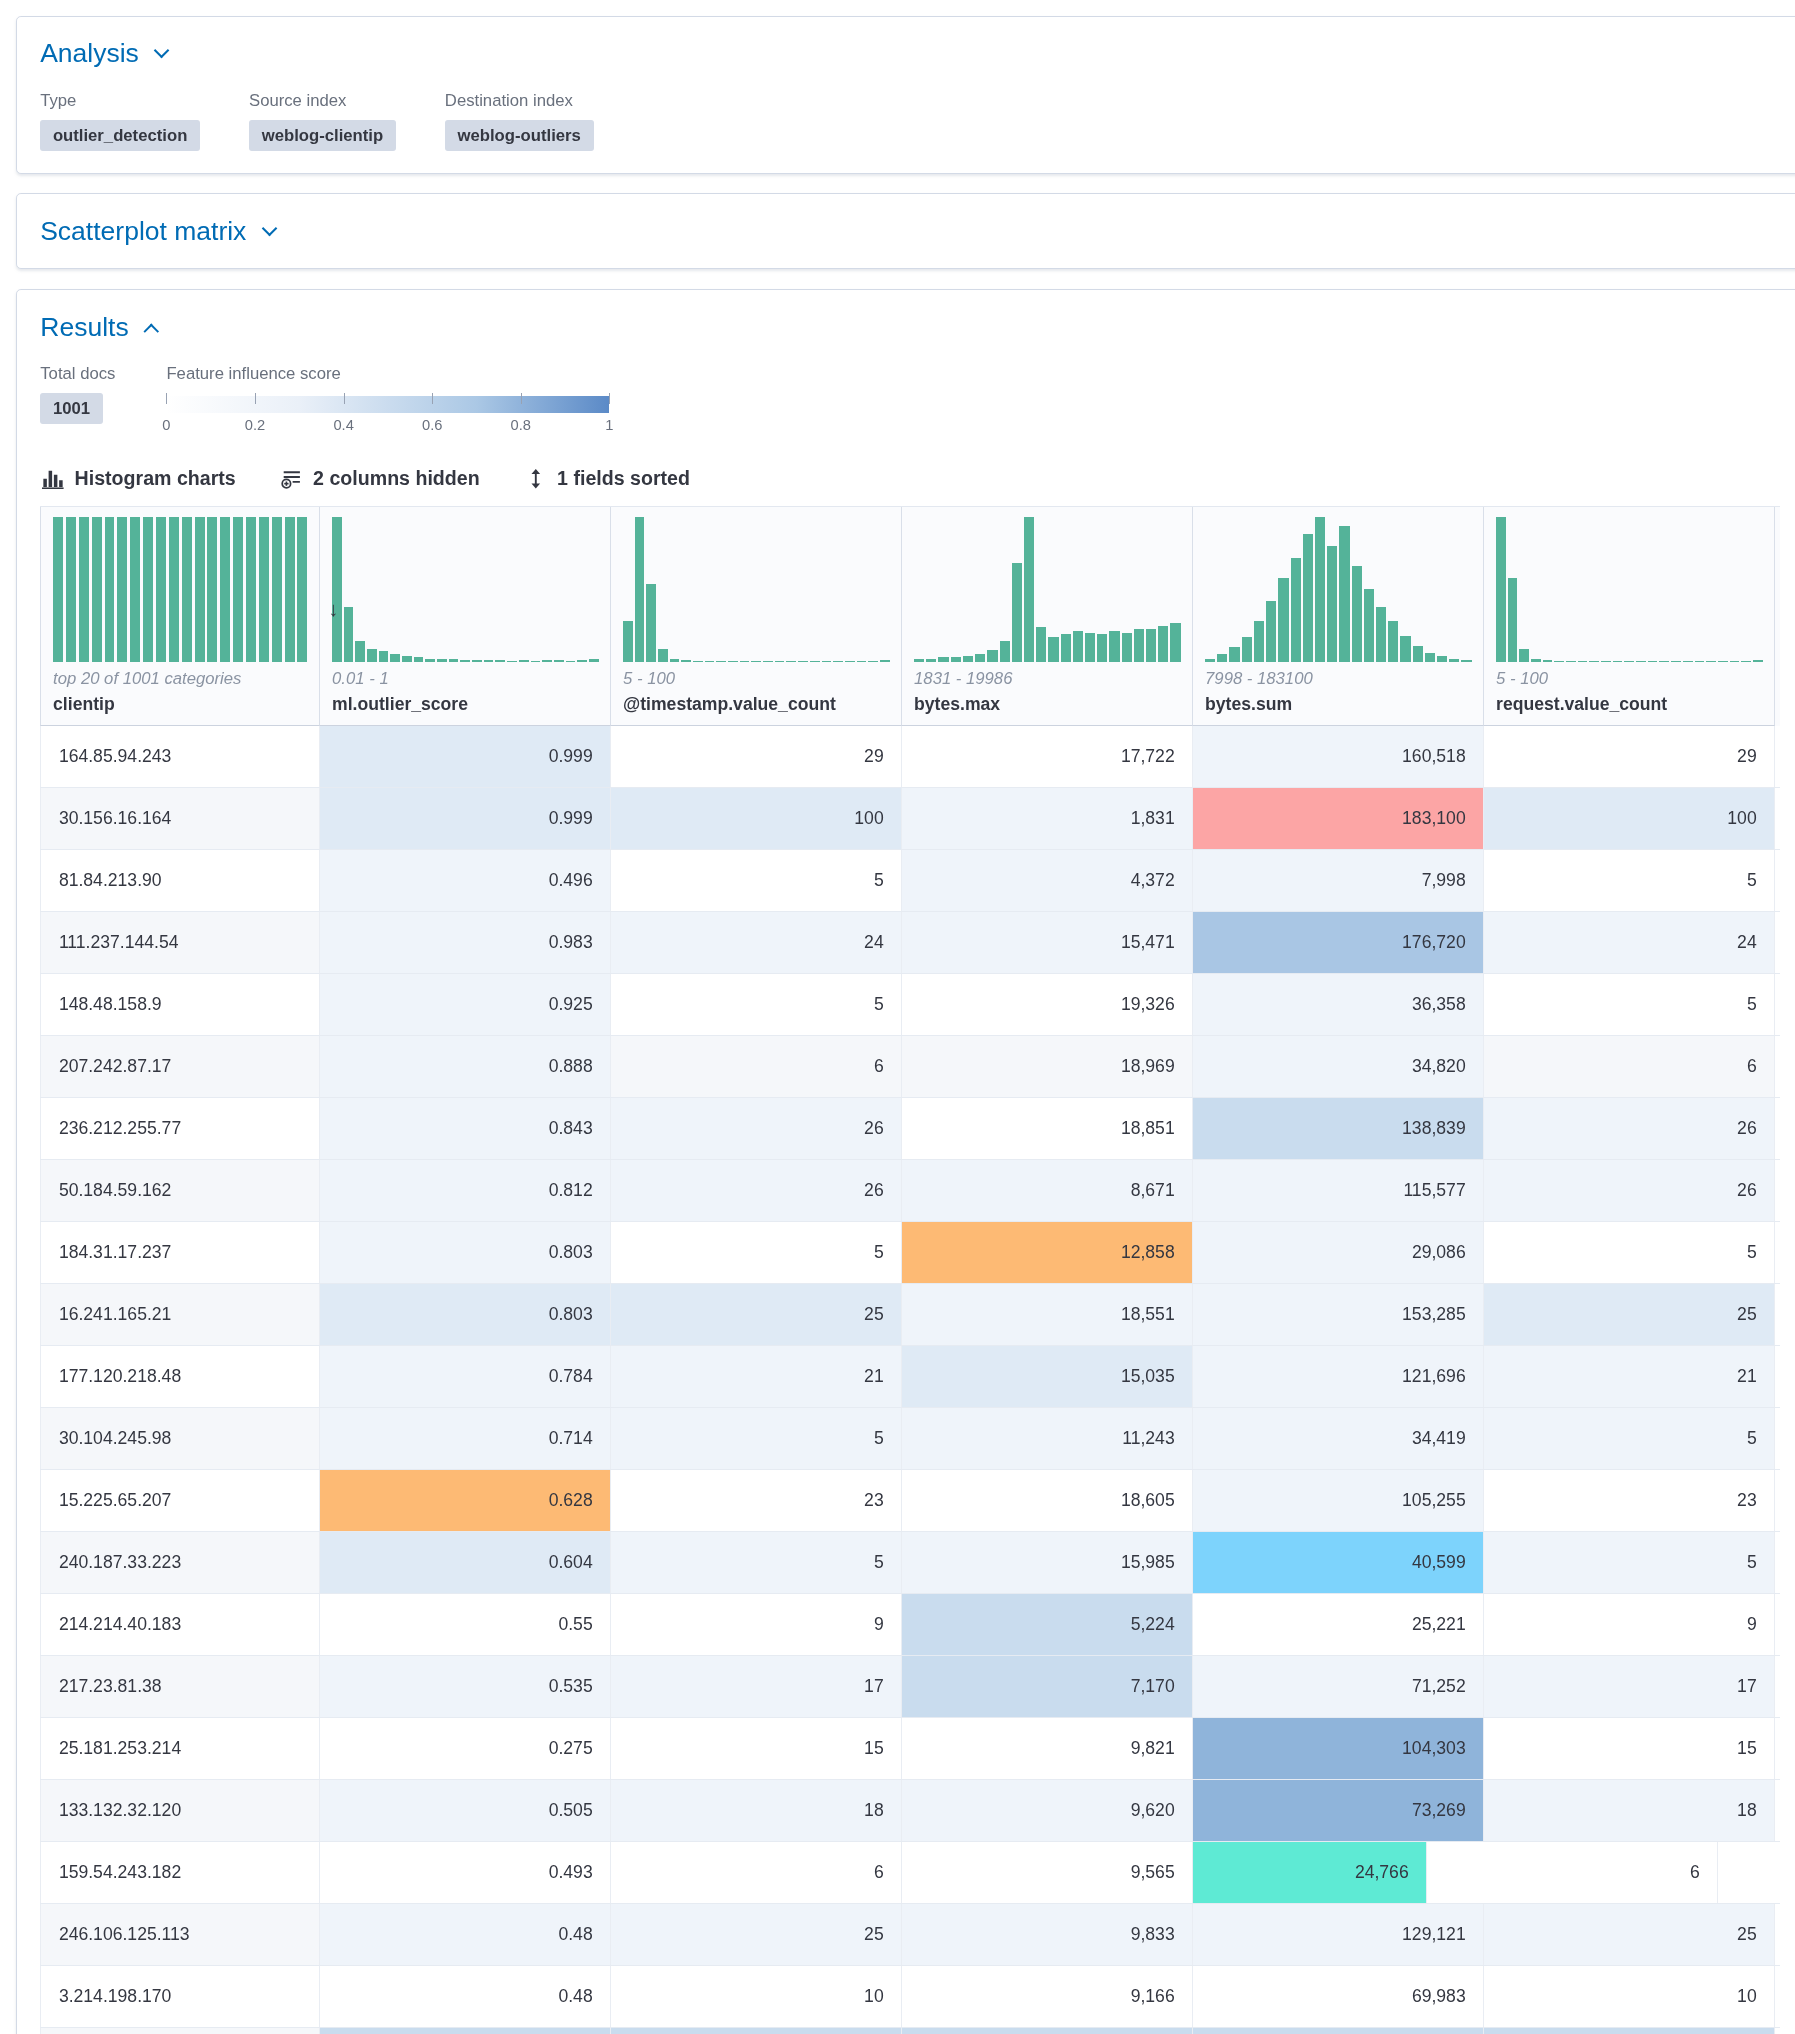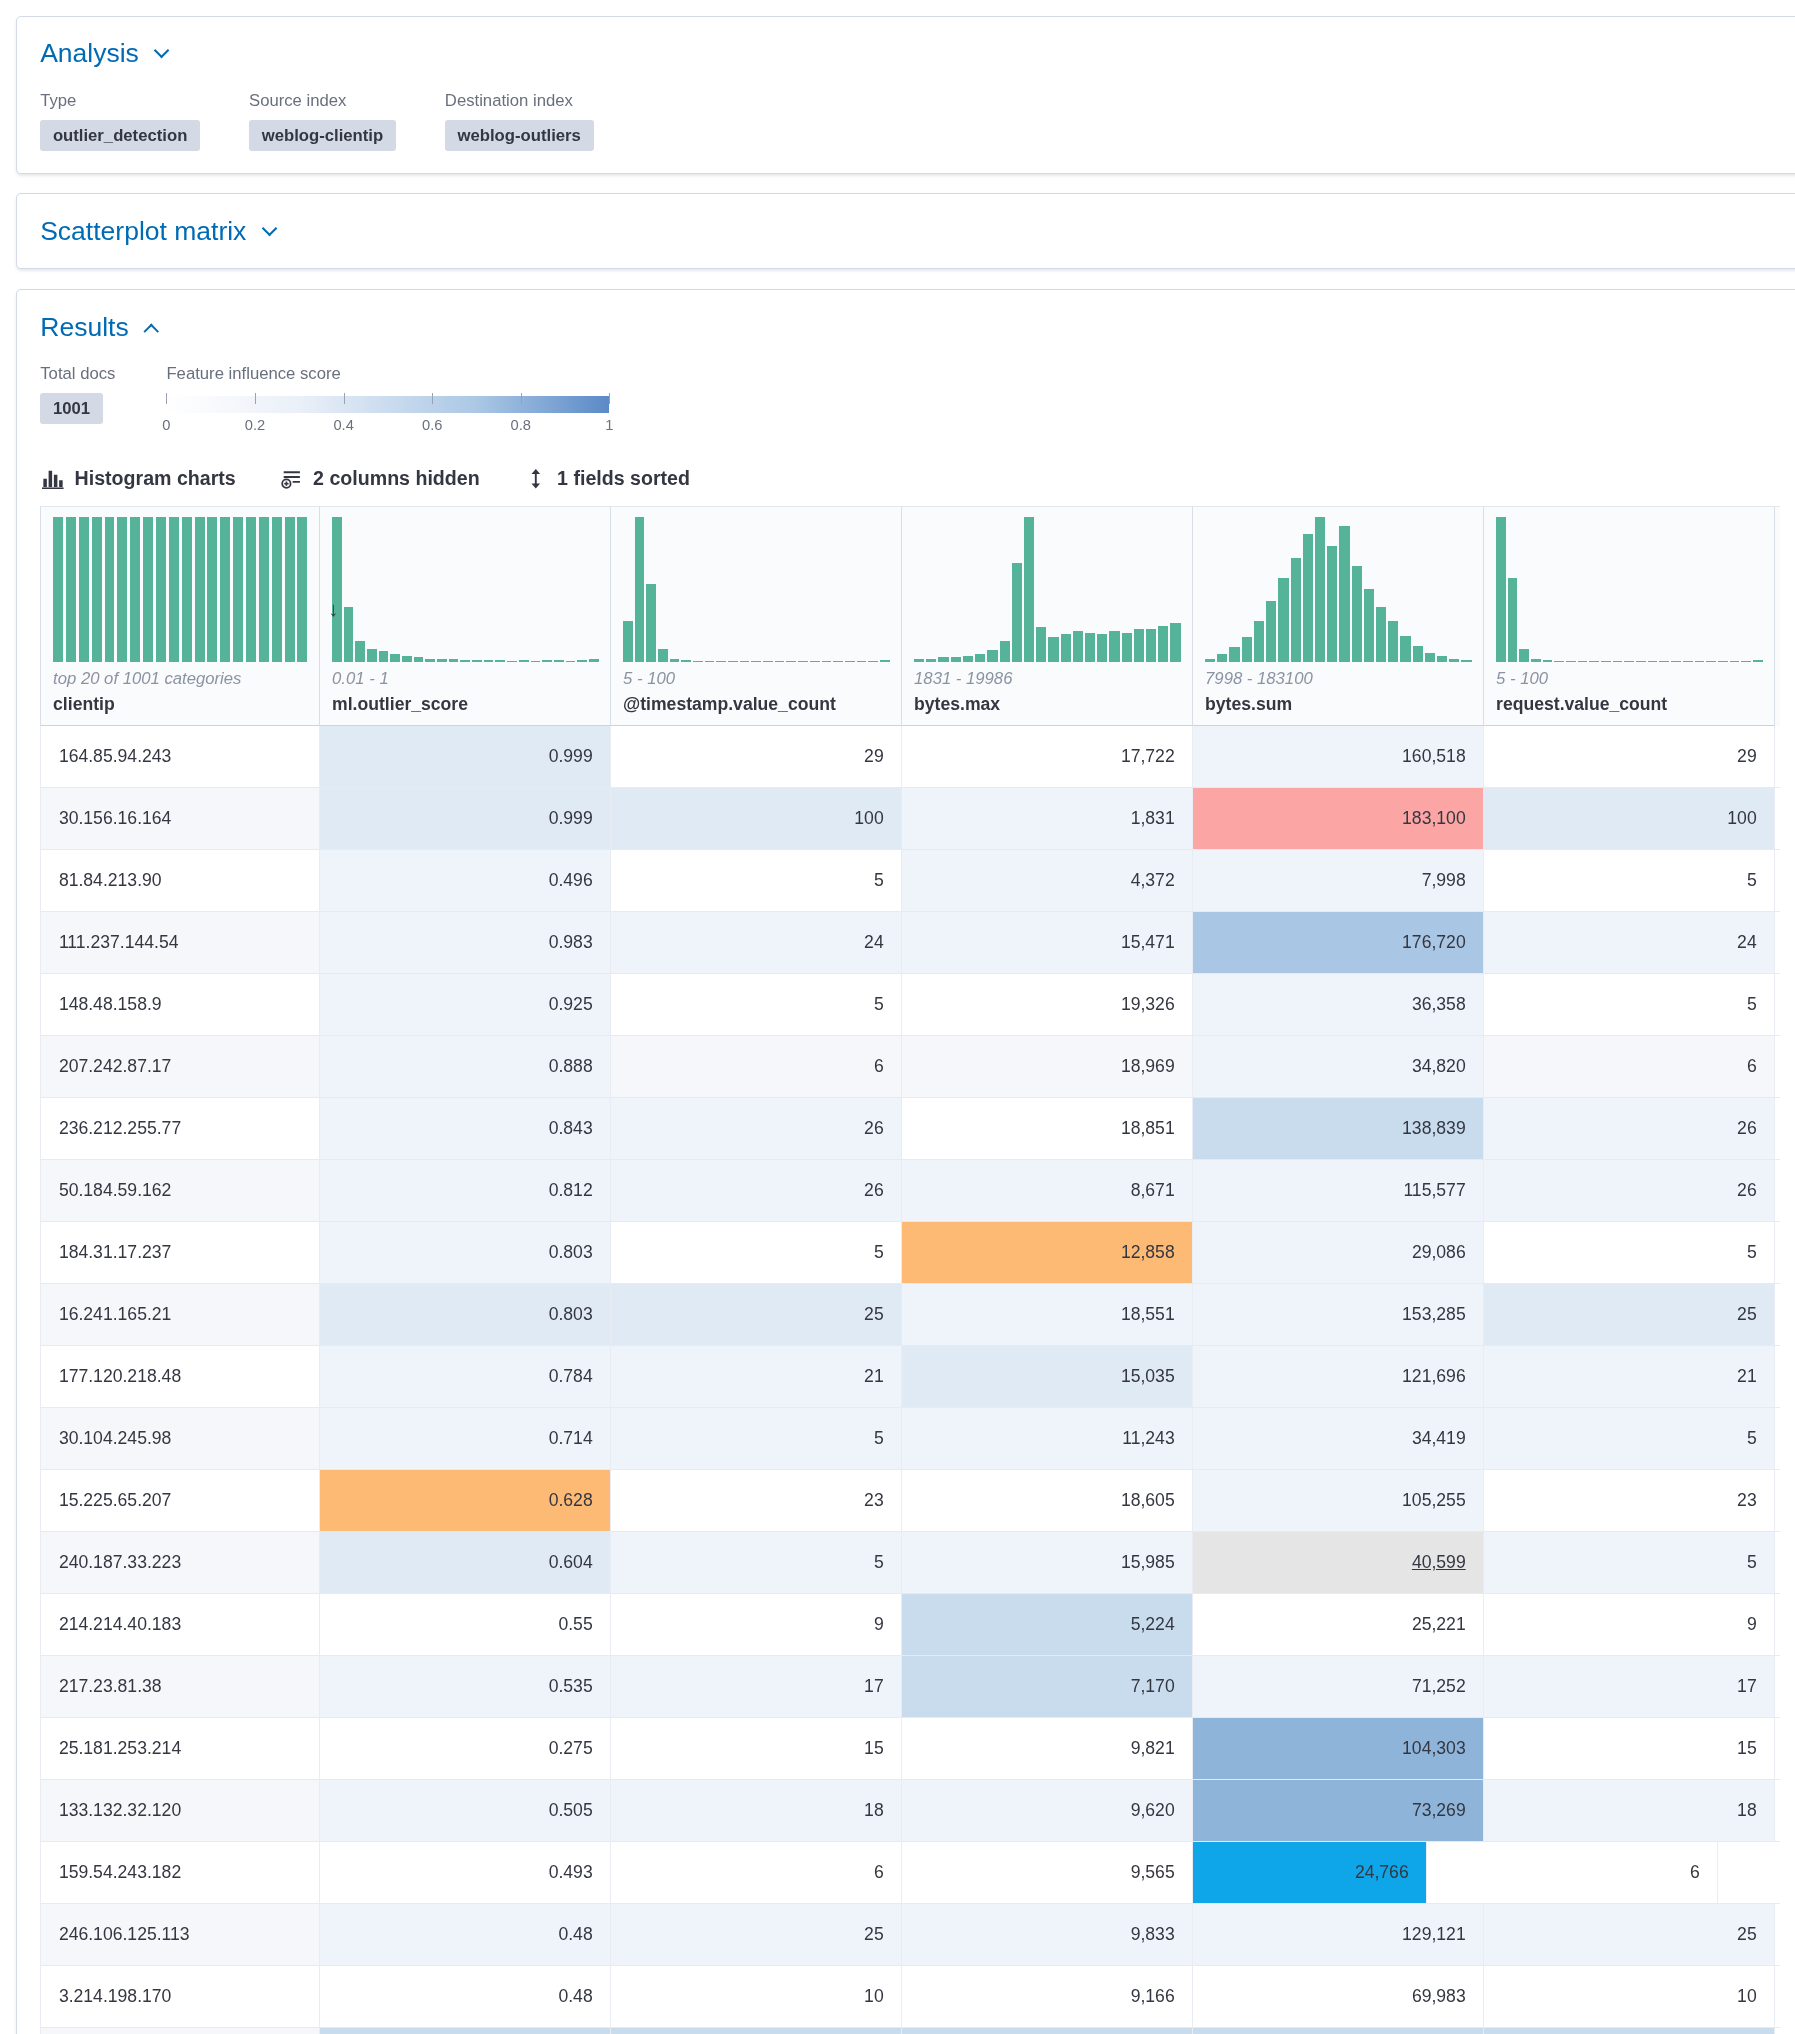--- a/index.html
+++ b/index.html
@@ -426,21 +426,21 @@
             <div class="gcell right" style="width: 291px;">23</div>
             <div class="gcell right" style="width: 291px;">18,605</div>
             <div class="gcell right" style="width: 291px; background: rgb(239, 244, 250);">105,255</div>
             <div class="gcell right" style="width: 291px;">23</div>
           </div>
           <div class="grow stripe">
             <div class="gcell left" style="width: 280px;">240.187.33.223</div>
             <div class="gcell right" style="width: 291px; background: rgb(223, 234, 245);">0.604</div>
             <div class="gcell right" style="width: 291px; background: rgb(239, 244, 250);">5</div>
             <div class="gcell right" style="width: 291px; background: rgb(239, 244, 250);">15,985</div>
-            <div class="gcell right" style="width: 291px; background: #e5e5e5; text-decoration: underline;">40,599</div>
+            <div class="gcell right" style="width: 291px; background: #7dd3fc;">40,599</div>
             <div class="gcell right" style="width: 291px; background: rgb(239, 244, 250);">5</div>
           </div>
           <div class="grow">
             <div class="gcell left" style="width: 280px;">214.214.40.183</div>
             <div class="gcell right" style="width: 291px;">0.55</div>
             <div class="gcell right" style="width: 291px;">9</div>
             <div class="gcell right" style="width: 291px; background: rgb(201, 220, 238);">5,224</div>
             <div class="gcell right" style="width: 291px;">25,221</div>
             <div class="gcell right" style="width: 291px;">9</div>
           </div>
@@ -466,21 +466,21 @@
             <div class="gcell right" style="width: 291px; background: rgb(239, 244, 250);">18</div>
             <div class="gcell right" style="width: 291px; background: rgb(239, 244, 250);">9,620</div>
             <div class="gcell right" style="width: 291px; background: rgb(143, 180, 218);">73,269</div>
             <div class="gcell right" style="width: 291px; background: rgb(239, 244, 250);">18</div>
           </div>
           <div class="grow">
             <div class="gcell left" style="width: 280px;">159.54.243.182</div>
             <div class="gcell right" style="width: 291px;">0.493</div>
             <div class="gcell right" style="width: 291px;">6</div>
             <div class="gcell right" style="width: 291px;">9,565</div>
-            <div class="gcell right" style="width: 234px; background: #0ea5e9;">24,766</div>
+            <div class="gcell right" style="width: 234px; background: #5eead4;">24,766</div>
             <div class="gcell right" style="width: 291px;">6</div>
           </div>
           <div class="grow stripe">
             <div class="gcell left" style="width: 280px;">246.106.125.113</div>
             <div class="gcell right" style="width: 291px; background: rgb(239, 244, 250);">0.48</div>
             <div class="gcell right" style="width: 291px; background: rgb(239, 244, 250);">25</div>
             <div class="gcell right" style="width: 291px; background: rgb(239, 244, 250);">9,833</div>
             <div class="gcell right" style="width: 291px; background: rgb(239, 244, 250);">129,121</div>
             <div class="gcell right" style="width: 291px; background: rgb(239, 244, 250);">25</div>
           </div>

